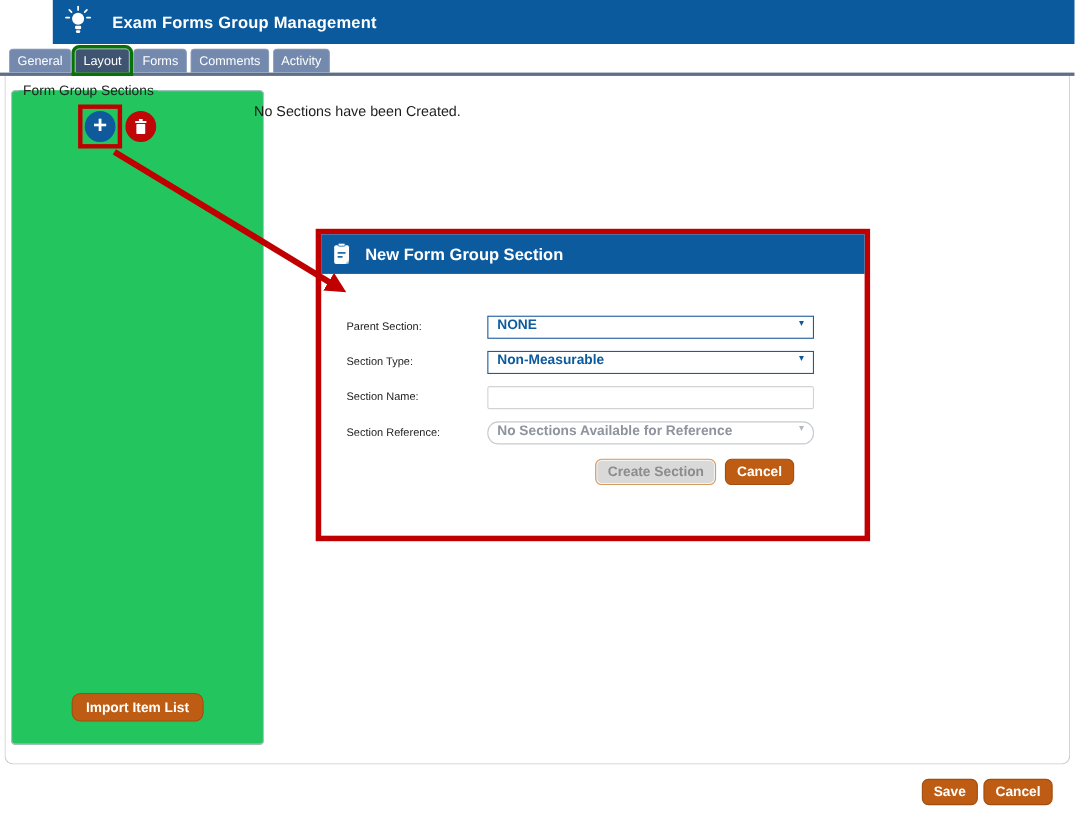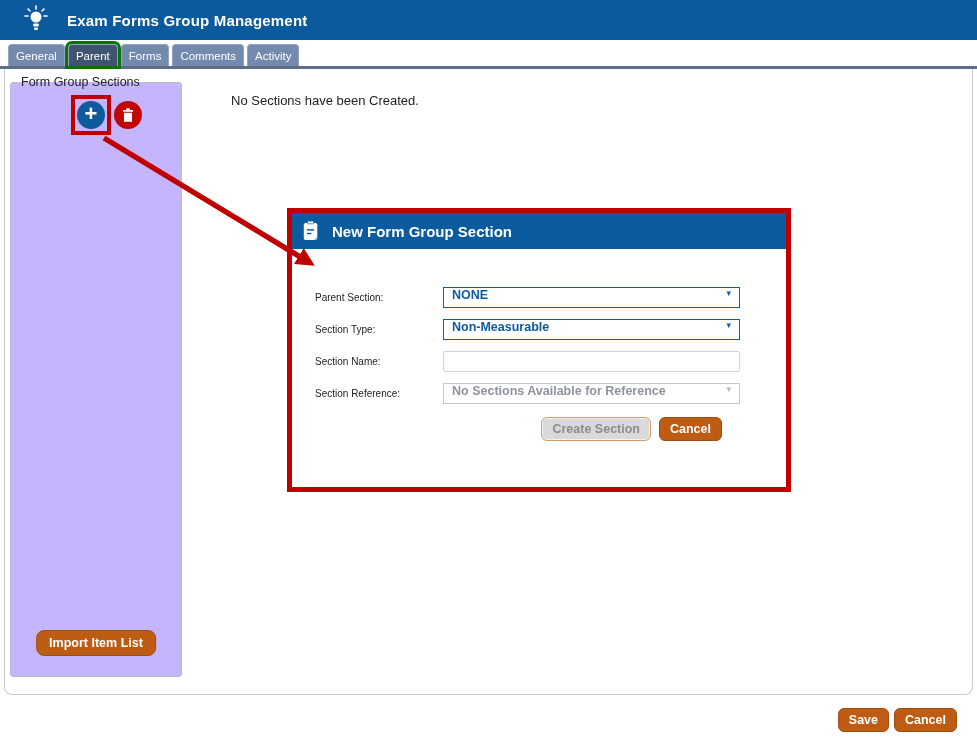--- a/index.html
+++ b/index.html
@@ -5,21 +5,22 @@
   * { box-sizing: border-box; }
   html,body { margin:0; padding:0; }
   body {
     width: 977px; height: 740px; position: relative; overflow: hidden;
     background: #fff; font-family: "Liberation Sans", sans-serif;
   }
 
   
   .header {
     height: 40px; background: #0B5A9E; display: flex; align-items: center;
-    padding: 0 23px;
+    padding: 0 10px;
+    margin-left: 48px;
   }
   .bulb { display: inline-flex; width: 26px; height: 30px; }
   .page-title {
     font-size: 15px; color: #fff; margin: 0 0 0 18px; font-weight: bold;
     letter-spacing: .2px;
   }
 
   
   .tabbar {
     height: 29px; padding: 4px 0 0 8px; border-bottom: 3px solid #5D6E88;
@@ -36,22 +37,22 @@
 
   
   .container {
     position: absolute; left: 4px; right: 4px; top: 69px; height: 626px;
     border: 1px solid #C9C9C9; border-top: none; border-radius: 0 0 8px 8px;
     background: #fff;
   }
 
   
   .panel {
-    position: absolute; left: 5px; top: 6px; width: 172px; height: 602px;
-    background: #c4b5fd; border: 1px solid #B6BDC9; border-radius: 4px;
+    position: absolute; left: 5px; top: 6px; width: 230px; height: 602px;
+    background: #22c55e; border: 1px solid #B6BDC9; border-radius: 4px;
     margin: 0; padding: 0;
   }
   .panel legend {
     font-size: 12.5px; color: #222; margin-left: 6px; padding: 0 4px;
   }
   .icon-row { margin: 6px 0 0 60px; display: flex; align-items: center; }
   .annot-box { border: 4px solid #C00000; padding: 2px; display: inline-flex; background: transparent; }
   .circle-btn {
     width: 28px; height: 28px; border-radius: 50%; border: none; padding: 0;
     display: inline-flex; align-items: center; justify-content: center; cursor: pointer;
@@ -88,21 +89,21 @@
   .modal-body { padding: 38px 0 0 23px; }
   .form-row { display: flex; align-items: center; margin-bottom: 11px; height: 21px; }
   .form-row label { width: 128px; font-size: 10px; color: #222; flex: none; }
   .dropdown {
     width: 297px; height: 21px; border: 1px solid #1D5C9C; background: #fff;
     display: flex; align-items: flex-start; justify-content: space-between;
     padding: 0 8px; cursor: pointer;
   }
   .dd-value { font-weight: bold; font-size: 12.5px; color: #0C5B9E; }
   .caret { font-size: 9px; color: #0C5B9E; }
-  .dropdown.disabled { border-color: #C5CAD1; cursor: default; }
+  .dropdown.disabled { border-color: #C5CAD1; cursor: default; border-radius: 10px; }
   .dropdown.disabled .dd-value { color: #8E949D; }
   .dropdown.disabled .caret { color: #B3B8BF; }
   .text-input {
     width: 297px; height: 21px; border: 1px solid #D3D3D3; border-radius: 2px;
     font-family: inherit; font-size: 12.5px; padding: 0 6px;
   }
   .modal-actions {
     margin-top: 13px; width: 425px; display: flex; justify-content: flex-end;
     gap: 8px; padding-right: 18px;
   }
@@ -131,21 +132,21 @@
       <circle cx="13" cy="12" r="5.5" fill="#fff"></circle>
       <rect x="10.2" y="18.5" width="5.6" height="3" rx="1" fill="#fff"></rect>
       <rect x="11" y="22.5" width="4" height="2.4" rx="1" fill="#fff"></rect>
     </svg>
   </span>
   <h1 class="page-title">Exam Forms Group Management</h1>
 </div>
 
 <div class="tabbar">
   <div class="tab">General</div>
-  <div class="tab active">Parent</div>
+  <div class="tab active">Layout</div>
   <div class="tab">Forms</div>
   <div class="tab">Comments</div>
   <div class="tab">Activity</div>
 </div>
 
 <div class="container">
   <fieldset class="panel">
     <legend>Form Group Sections</legend>
     <div class="icon-row">
       <span class="annot-box">

